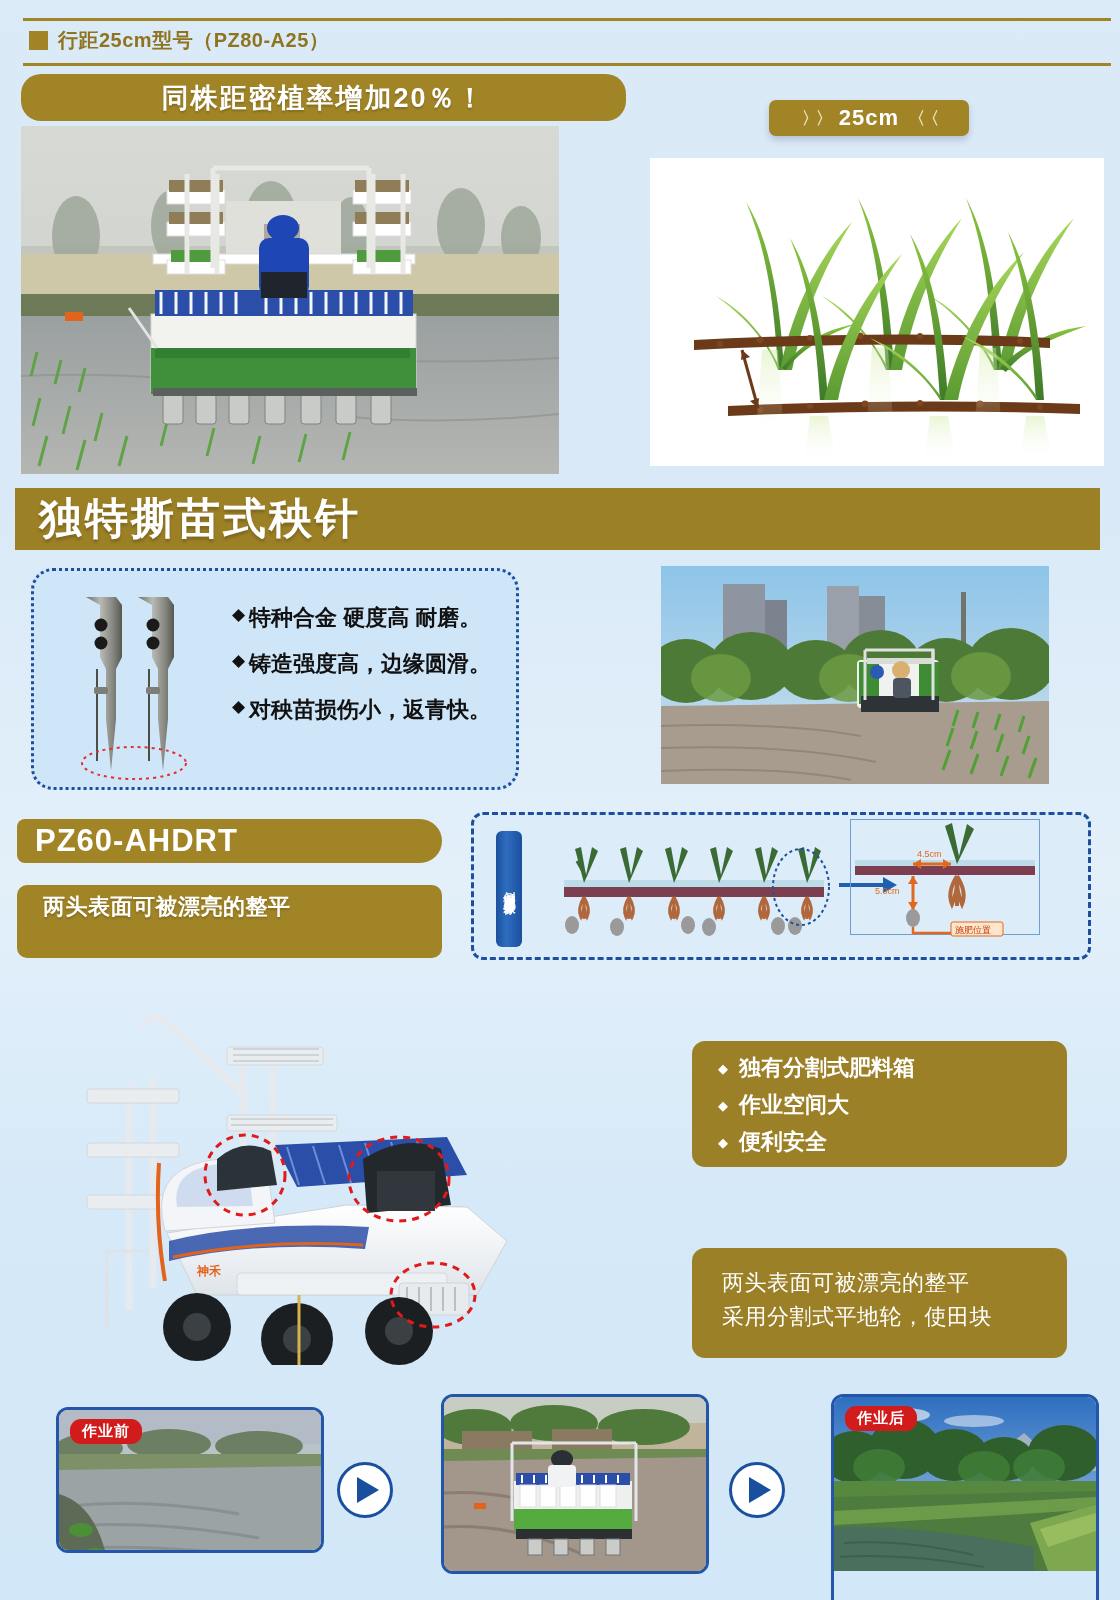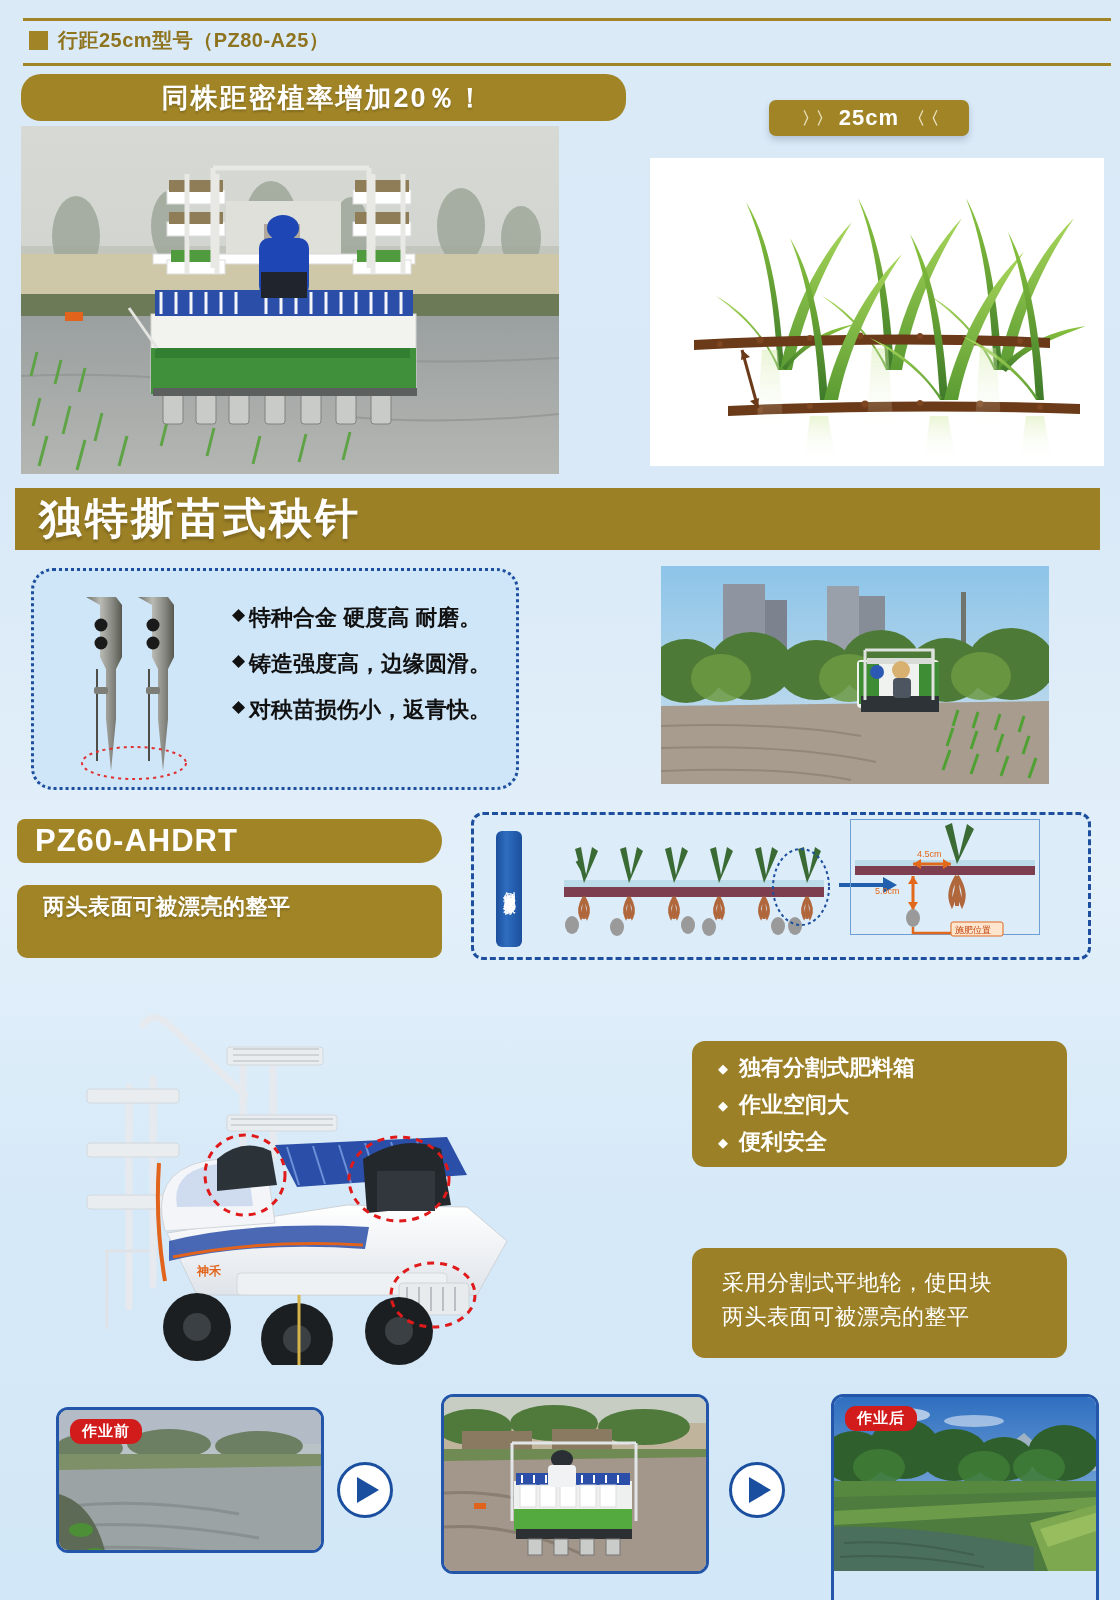--- a/index.html
+++ b/index.html
@@ -676,22 +676,22 @@
         <span>作业空间大</span>
       </li>
       <li>
         <span class="bl">◆</span>
         <span>便利安全</span>
       </li>
     </ul>
   </div>
 
   <div class="lbox">
+    <div>两头表面可被漂亮的整平</div>
     <div>采用分割式平地轮，使田块</div>
-    <div>两头表面可被漂亮的整平</div>
   </div>
 
   <div class="photo bph bph1">
     <div class="tagred">作业前</div>
     <svg width="262" height="160" viewBox="0 0 262 160">
       <rect width="262" height="160" fill="#b9c2c7"></rect>
       <rect width="262" height="34" fill="#b3bcc6"></rect>
       <g fill="#6d7f63">
           <ellipse cx="30" cy="38" rx="34" ry="14"></ellipse>
           <ellipse cx="110" cy="34" rx="42" ry="15"></ellipse>

